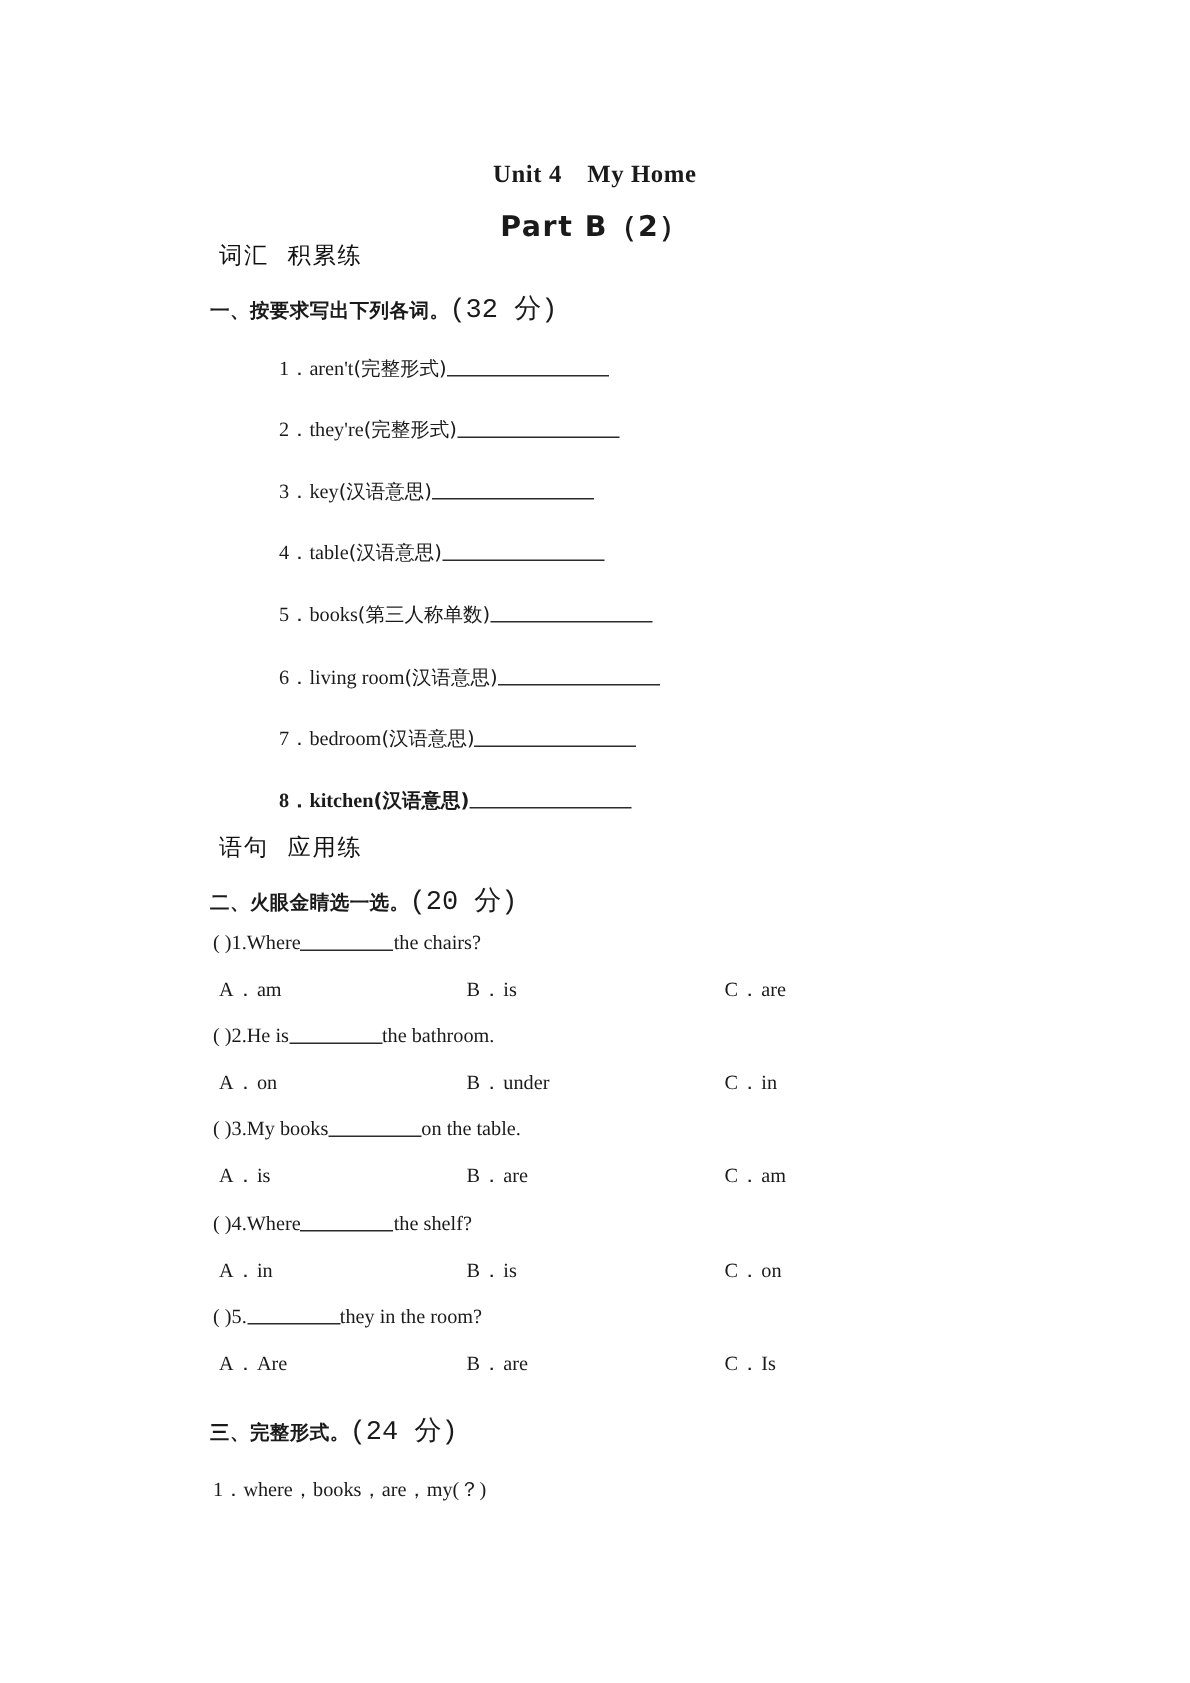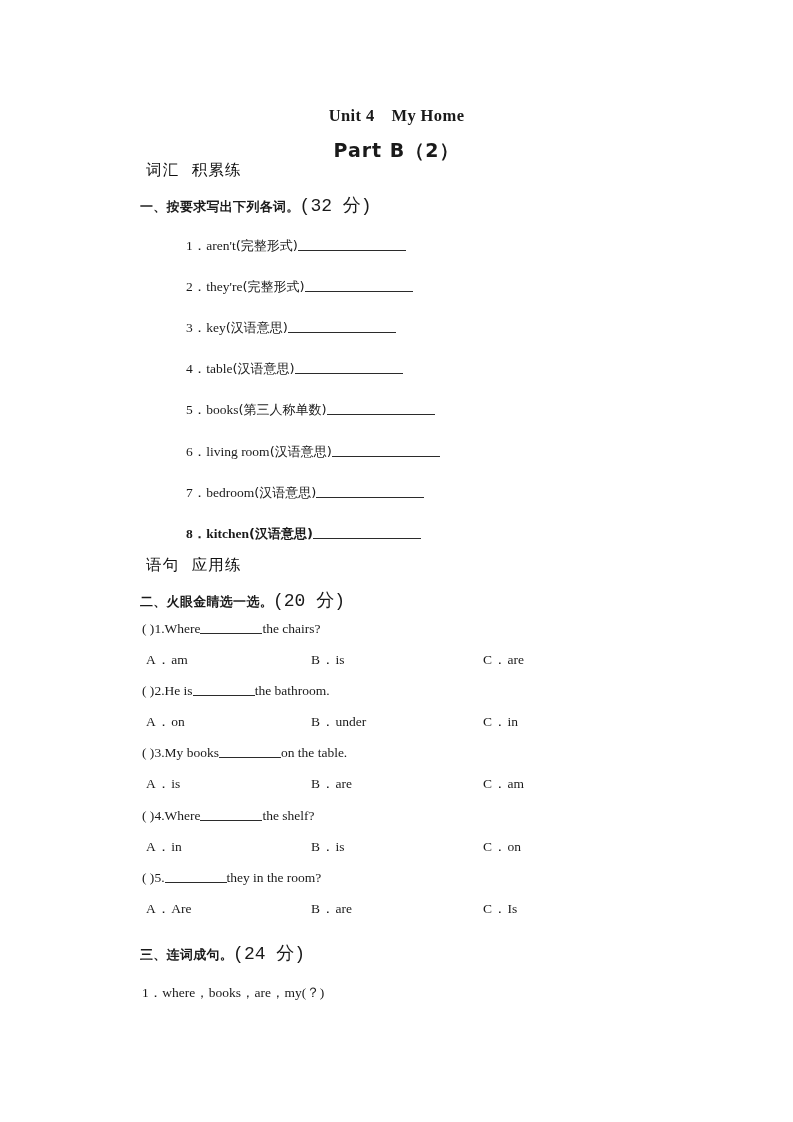--- a/index.html
+++ b/index.html
@@ -209,17 +209,17 @@
     <span class="opt opt-c"><span class="lbl">C</span><span class="sep">．</span><span>on</span></span>
   </div>
 
   <div class="mc-stem" style="top:869px;"><span class="paren">(      )</span><span>5.</span><span></span><span class="blank blank-sm"></span><span>they in the room?</span></div>
   <div class="mc-options" style="top:900px;">
     <span class="opt opt-a"><span class="lbl">A</span><span class="sep">．</span><span>Are</span></span>
     <span class="opt opt-b"><span class="lbl">B</span><span class="sep">．</span><span>are</span></span>
     <span class="opt opt-c"><span class="lbl">C</span><span class="sep">．</span><span>Is</span></span>
   </div>
 
-  <div class="big-q" style="top:941px;"><span class="cn">三、连词成句。</span><span class="score">(24 分)</span></div>
+  <div class="big-q" style="top:941px;"><span class="cn">三、完整形式。</span><span class="score">(24 分)</span></div>
 
   <div class="order-item" style="top:984px;"><span>1．</span><span>where，books，are，my(？)</span></div>
 
 </div>
 
 </body></html>

